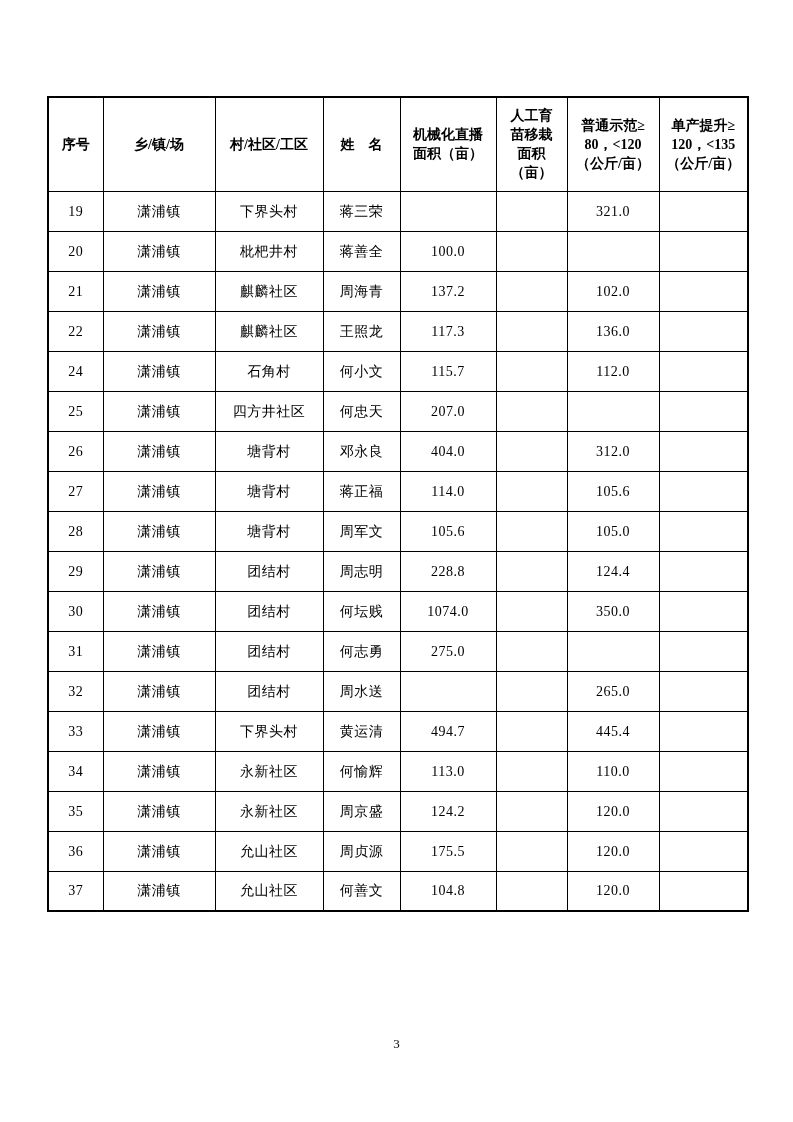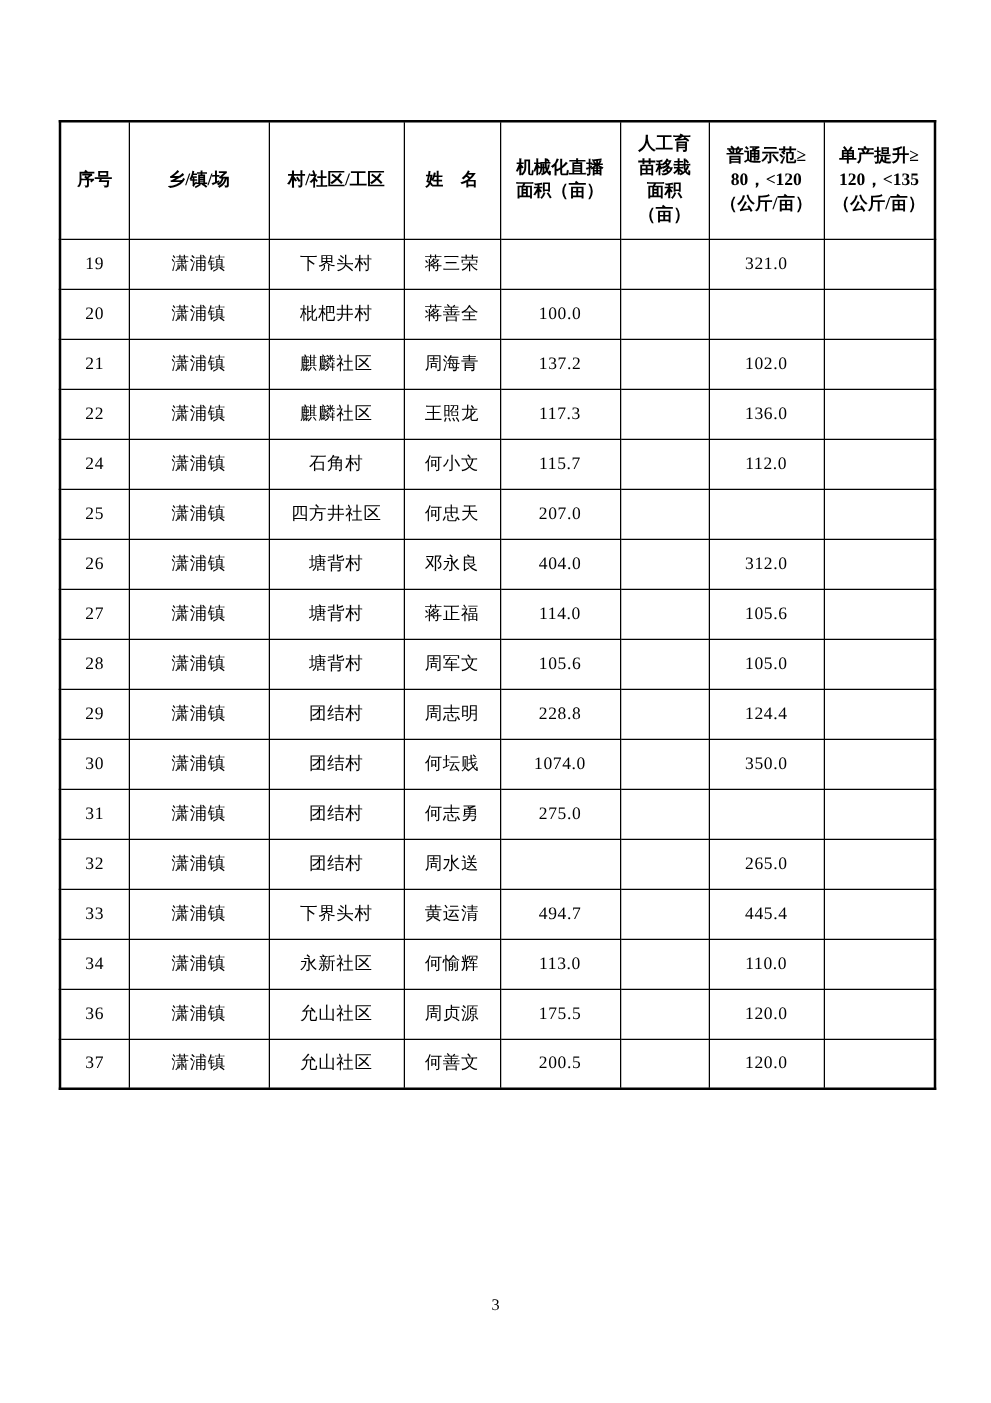--- a/index.html
+++ b/index.html
@@ -232,35 +232,45 @@
           <td>34</td>
           <td>潇浦镇</td>
           <td>永新社区</td>
           <td>何愉辉</td>
           <td>113.0</td>
           <td></td>
           <td>110.0</td>
           <td></td>
         </tr>
         <tr>
+          <td>35</td>
+          <td>潇浦镇</td>
+          <td>永新社区</td>
+          <td>周京盛</td>
+          <td>124.2</td>
+          <td></td>
+          <td>120.0</td>
+          <td></td>
+        </tr>
+        <tr>
           <td>36</td>
           <td>潇浦镇</td>
           <td>允山社区</td>
           <td>周贞源</td>
           <td>175.5</td>
           <td></td>
           <td>120.0</td>
           <td></td>
         </tr>
         <tr>
           <td>37</td>
           <td>潇浦镇</td>
           <td>允山社区</td>
           <td>何善文</td>
-          <td>200.5</td>
+          <td>104.8</td>
           <td></td>
           <td>120.0</td>
           <td></td>
         </tr>
       </tbody>
   </table>
 
   <div class="footer">3</div>
 
 </div>

